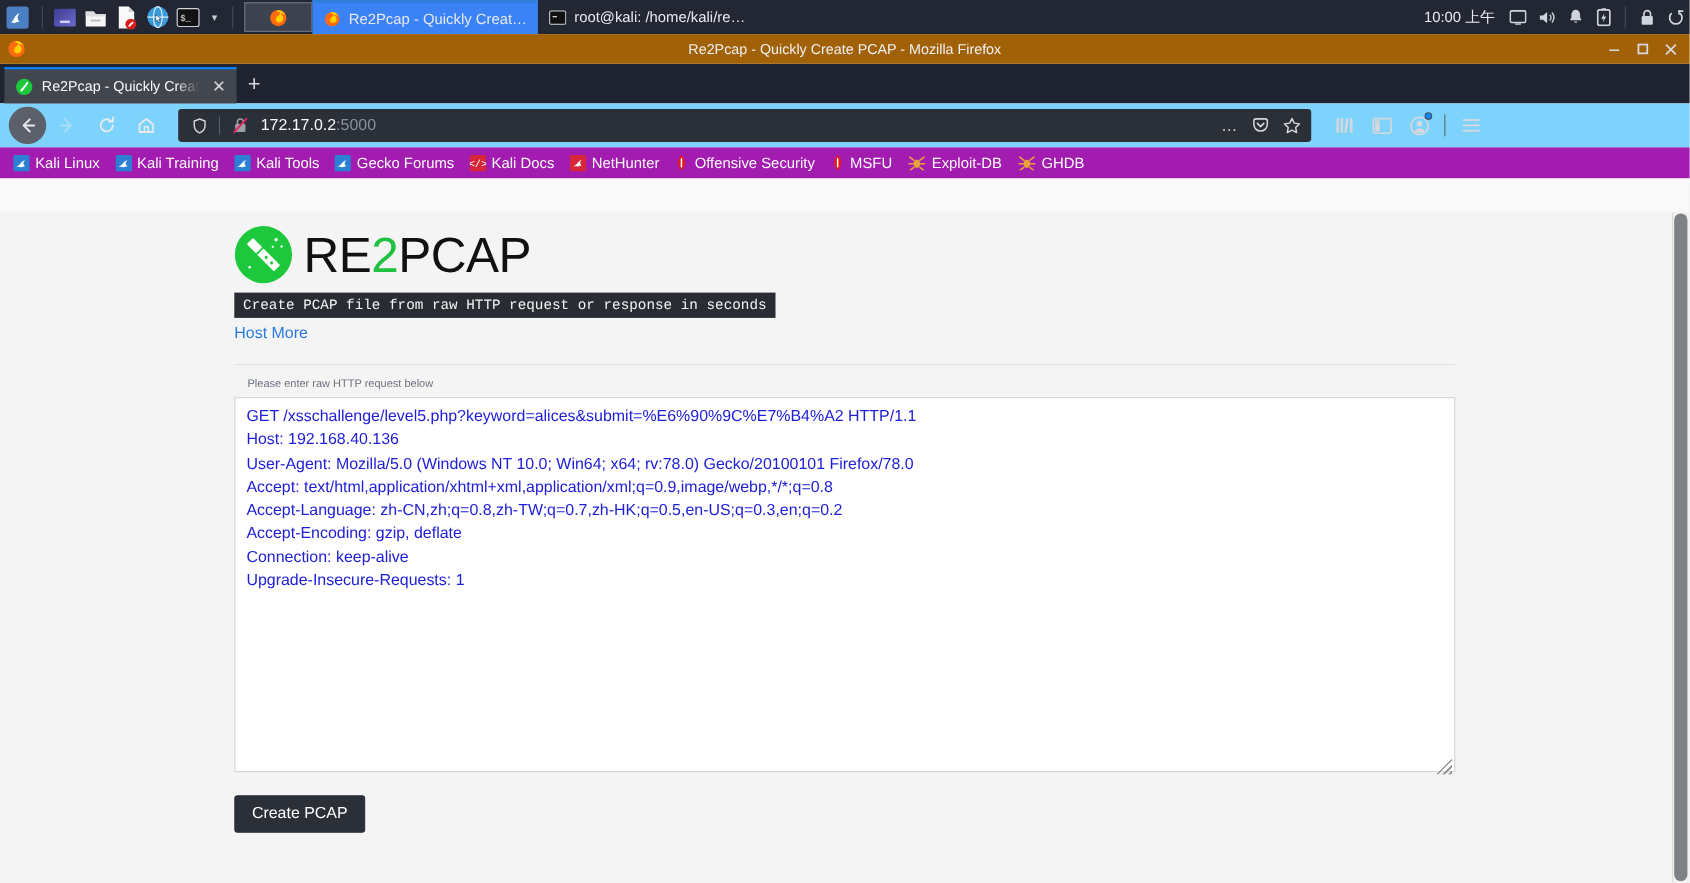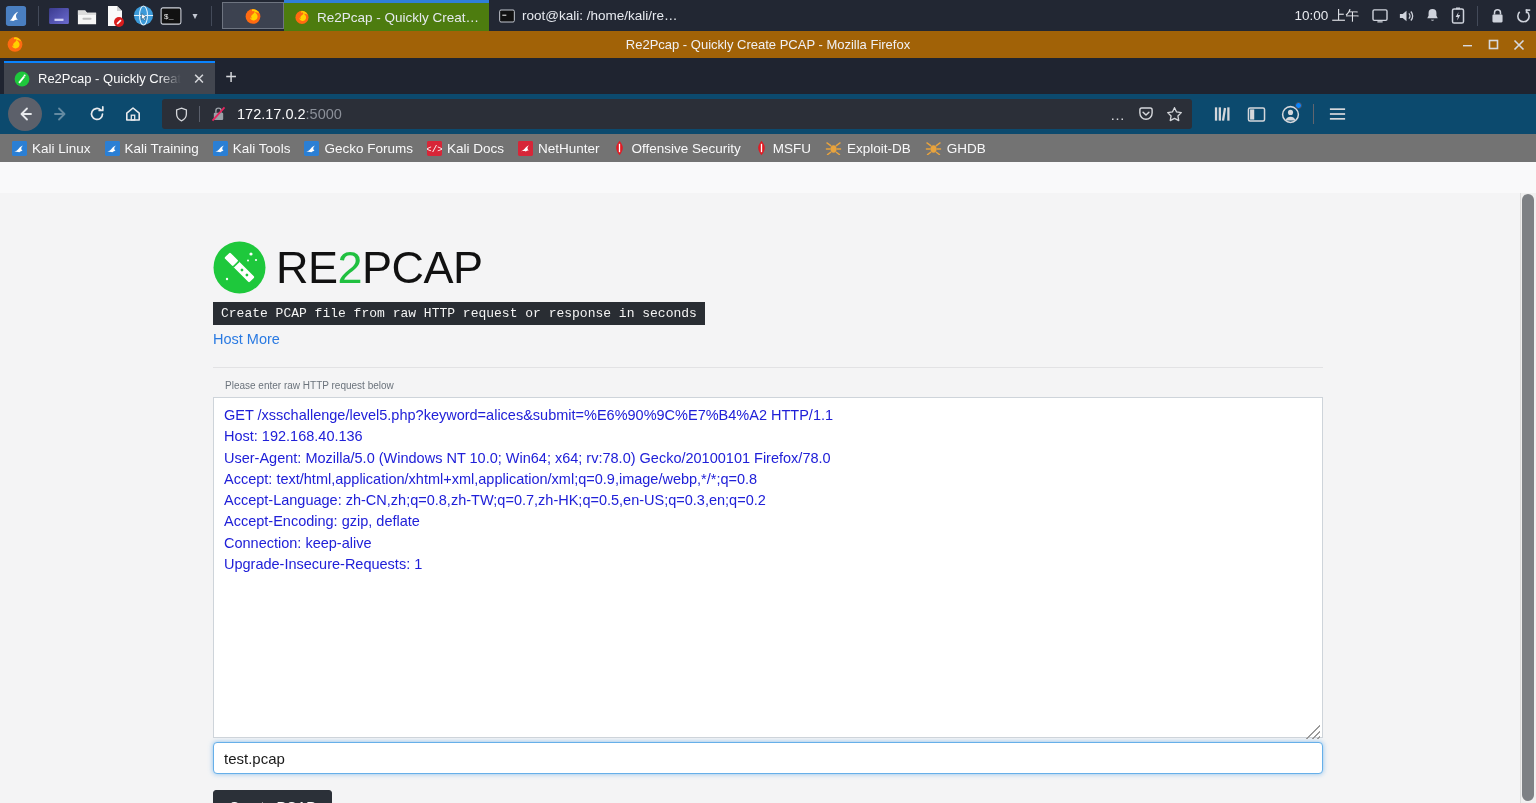--- a/index.html
+++ b/index.html
@@ -39,21 +39,21 @@
     margin-left: 4px;
   }
   .tb-task {
     height: 31px;
     display: flex; align-items: center; gap: 7px;
     padding: 0 10px;
     color: #e6e9ef;
     max-width: 230px;
     white-space: nowrap; overflow: hidden;
   }
-  .tb-task.active { border-top: 3px solid #2f7fd8; background: #4d7c0f; }
+  .tb-task.active { border-top: 3px solid #2f7fd8; background: #3b82f6; }
   .tb-task .lbl { overflow: hidden; text-overflow: ellipsis; }
   #taskbar .spacer { flex: 1; }
   .tb-clock { font-size: 13.5px; color: #e8eaef; padding: 0 8px; white-space: nowrap; text-align: right;}
   .tb-tray { width: 26px; height: 31px; display: flex; align-items:center; justify-content:center; }
 
   
   #ff { position: absolute; top: 31px; left: 0; width: 1536px; height: 772px; background: #f9f9fa; }
   #ff-titlebar {
     height: 27px; background: #a16207; position: relative;
     display: flex; align-items: center; justify-content: center;
@@ -76,21 +76,21 @@
   .ff-tab .ttl {
     color: #f9f9fa; font-size: 13px;
     white-space: nowrap; overflow: hidden;
     flex: 1;
     -webkit-mask-image: linear-gradient(to right, #000 85%, transparent 100%);
     mask-image: linear-gradient(to right, #000 85%, transparent 100%);
   }
   .ff-tab .tabclose { width: 20px; height: 20px; display:flex; align-items:center; justify-content:center; color:#d5d7db; font-size:15px;}
   .newtab { width: 32px; height: 33px; display:flex; align-items:center; justify-content:center; color:#d5d7db; font-size:20px; font-weight: 300;}
 
-  #ff-navbar { height: 40px; background: #0c4a6e; display: flex; align-items: center; padding: 0 8px; gap: 2px; }
+  #ff-navbar { height: 40px; background: #7dd3fc; display: flex; align-items: center; padding: 0 8px; gap: 2px; }
   .navbtn { width: 34px; height: 34px; border-radius: 50%; display:flex; align-items:center; justify-content:center; }
   .navbtn.hl { background: #5c606a; }
   .navbtn.dim { opacity: .4; }
 
   #urlbar {
     flex: 1; height: 30px; margin: 0 6px 0 10px;
     background: #2b2f38; border-radius: 3px;
     display: flex; align-items: center;
     padding: 0 4px 0 6px; gap: 2px;
     max-width: 1030px;
@@ -101,21 +101,21 @@
   #urlbar .ub-text .port { color: #8b9099; }
   .ub-right { display: flex; align-items: center; }
   .ub-btn { width: 28px; height: 26px; display:flex; align-items:center; justify-content:center; color:#d5d7db; }
 
   .tool-right { display: flex; align-items: center; gap: 2px; margin-left: 6px; }
   .toolicon { width: 32px; height: 32px; display:flex; align-items:center; justify-content:center; position: relative; }
   .blue-dot { position:absolute; top:4px; right:4px; width:7px; height:7px; border-radius:50%; background:#0a84ff; border:1px solid #4a4e57;}
   .tool-sep { width: 1px; height: 20px; background: #61656e; margin: 0 5px; }
 
   #ff-bookmarks {
-    height: 28px; background: #737373;
+    height: 28px; background: #a21caf;
     display: flex; align-items: center;
     padding: 0 6px; gap: 2px;
     font-size: 13.5px; color: #f9f9fa;
   }
   .bm { display: flex; align-items: center; gap: 5px; padding: 3px 6px; border-radius: 3px; white-space: nowrap; }
 
   
   #page {
     position: absolute; top: 162px; left: 0;
     width: 1536px; height: 641px;
@@ -130,21 +130,21 @@
     border-left: 1px solid #dcdcdc;
   }
   #scrollthumb {
     position: absolute; right: 2px; top: 1px;
     width: 12px; height: 607px; background: #7e8185; border-radius: 6px;
   }
 
   .container { width: 1110px; margin: 0 auto; padding-left: 0; }
 
   #brand { padding-top: 12px; padding-left: 0; }
-  #logo-row { display: flex; align-items: center; gap: 10px; margin-top: 36px; }
+  #logo-row { display: flex; align-items: center; gap: 10px; }
   #logo-mark { width: 53px; height: 53px; }
   #logo-text { font-size: 45px; font-weight: 400; letter-spacing: -0.5px; color: #111; font-family: "Liberation Sans", sans-serif; }
   #logo-text .g { color: #20c040; }
 
   #tagline {
     display: inline-block;
     background: #292d33; color: #f4f4f4;
     font-family: "Liberation Mono", monospace;
     font-size: 13px; padding: 4px 8px;
     margin-top: 8px;
@@ -590,21 +590,20 @@
 Accept: text/html,application/xhtml+xml,application/xml;q=0.9,image/webp,*/*;q=0.8
 Accept-Language: zh-CN,zh;q=0.8,zh-TW;q=0.7,zh-HK;q=0.5,en-US;q=0.3,en;q=0.2
 Accept-Encoding: gzip, deflate
 Connection: keep-alive
 Upgrade-Insecure-Requests: 1</textarea>
               <span class="resize-grip"></span>
             </div>
           </div>
         </div>
 
-        <input id="pcapname" type="text" placeholder="" value="test.pcap" style="">
 
         <div>
           <button id="createbtn">Create PCAP</button>
         </div>
 
       </div>
 
       <div id="scrolltrack">
         <div id="scrollthumb"></div>
       </div>

